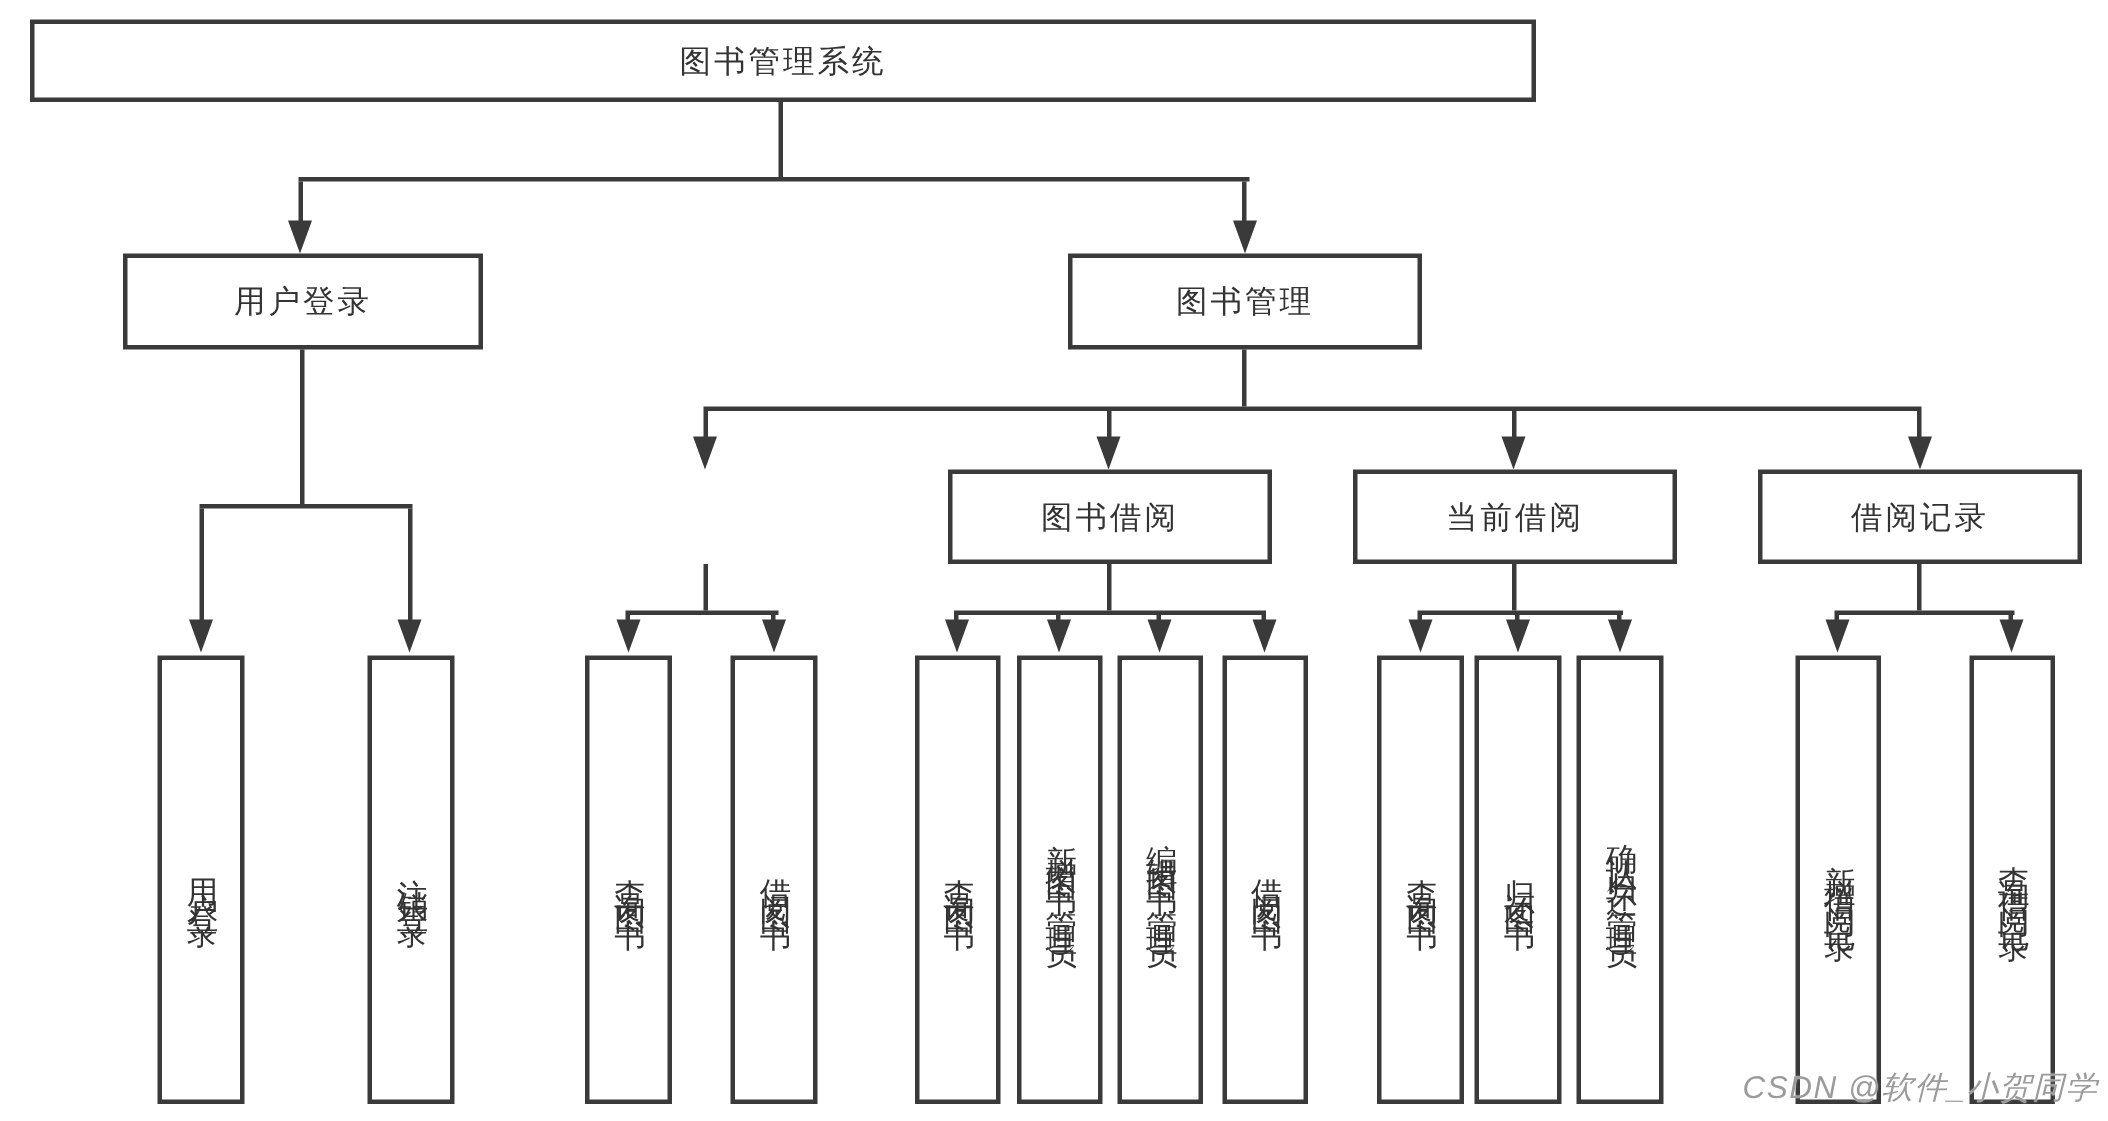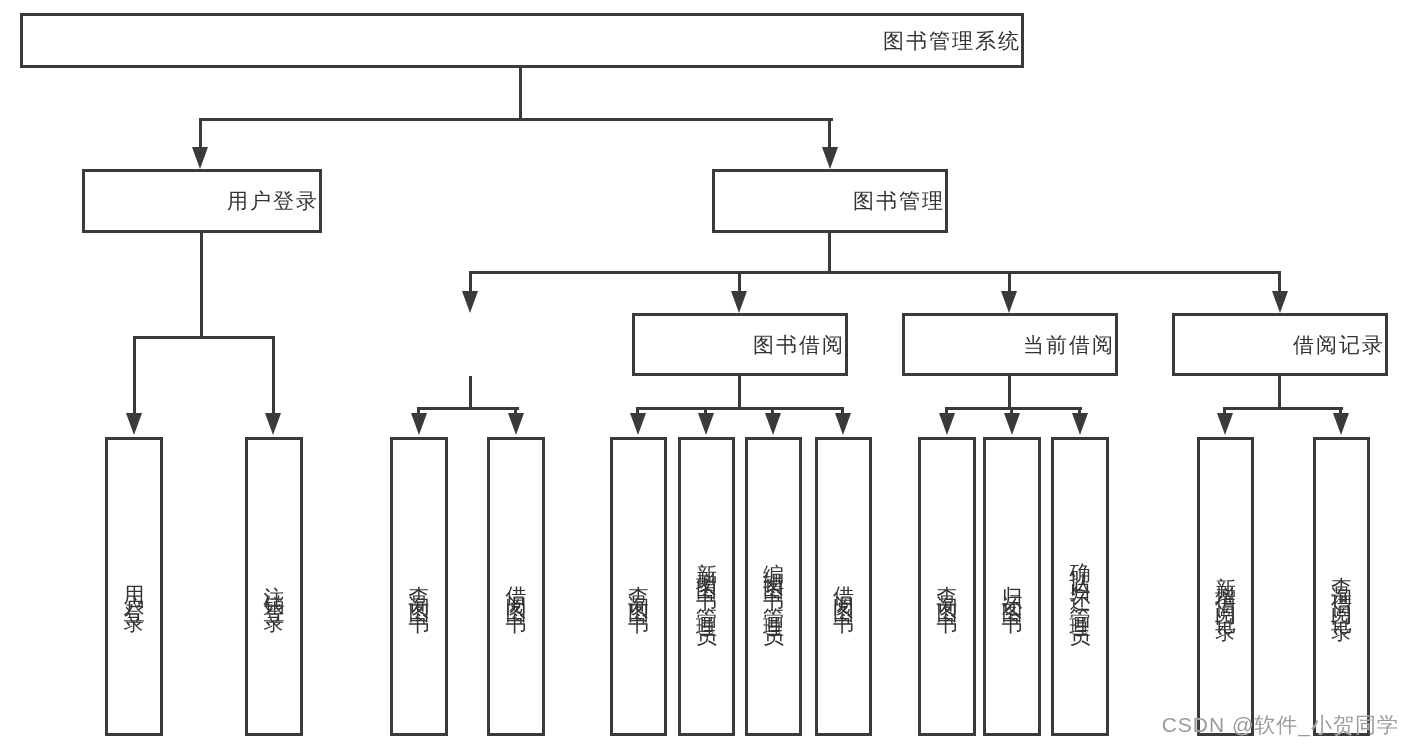--- a/index.html
+++ b/index.html
@@ -8,39 +8,39 @@
     --bg:#ffffff;
     --watermark:#9b9b9b;
   }
   html,body{margin:0;padding:0;background:var(--bg);}
   #canvas{
     position:relative;width:1405px;height:747px;background:var(--bg);
     font-family:"Liberation Sans",sans-serif;overflow:hidden;
   }
   .hbox{
     position:absolute;box-sizing:border-box;background:#fff;
-    border:3px solid var(--line);display:flex;align-items:center;justify-content:flex-end;
+    border:3px solid var(--line);display:flex;align-items:center;justify-content:center;
     font-size:21px;color:var(--text);letter-spacing:2px;white-space:nowrap;
   }
   .vbox{
     position:absolute;box-sizing:border-box;background:#fff;
     border:3px solid var(--line);display:flex;align-items:center;justify-content:center;
     writing-mode:vertical-rl;text-orientation:mixed;
     font-size:21px;color:var(--text);letter-spacing:9px;
     top:437px;height:299px;
   }
   .line{position:absolute;background:var(--line);}
   .arrow{
     position:absolute;width:0;height:0;
     border-left:8px solid transparent;border-right:8px solid transparent;
     border-top:22px solid var(--line);
   }
   .watermark{
     position:absolute;right:6px;top:711px;font-size:21px;letter-spacing:1px;
-    color:var(--watermark);text-shadow:0 0 1px #ffffff;z-index:5;white-space:nowrap;
+    color:var(--watermark);text-shadow:0 0 1px #ffffff;z-index:5;white-space:nowrap;font-style:italic;
   }
 </style>
 </head>
 <body>
 
 <div id="canvas">
 
   <div class="hbox" style="left:20px;top:13px;width:1004px;height:55px;">
     <span>图书管理系统</span>
   </div>

